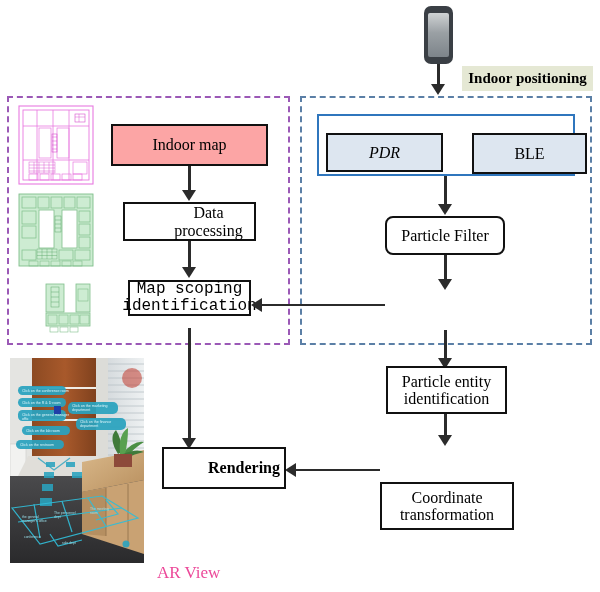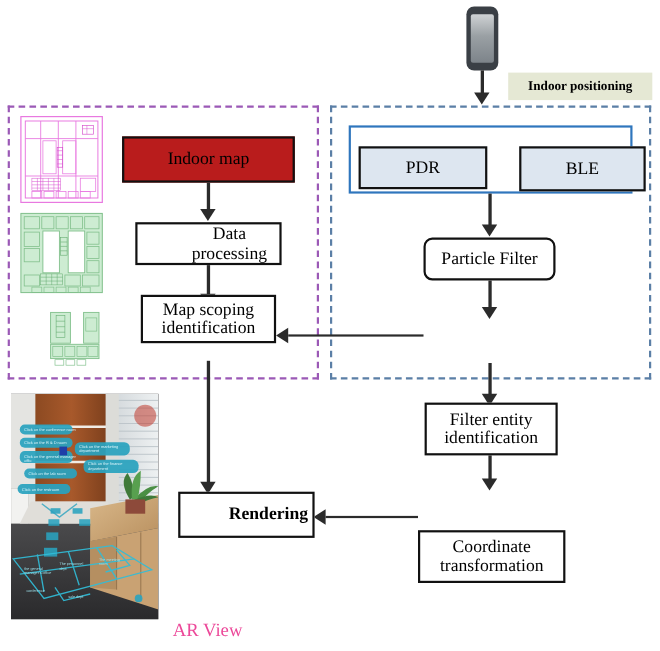--- a/index.html
+++ b/index.html
@@ -33,40 +33,40 @@
     background: #ffffff;
     display: flex;
     align-items: center;
     justify-content: center;
     text-align: center;
     font-size: 16px;
     line-height: 1.08;
     color: #000000;
     padding: 2px 4px;
   }
-  .box.filled-purple { background: #b91c1c; }
+  .box.filled-purple { background: #fca5a5; }
   .box.filled-blue   { background: #dde6f0; }
   .box.bold          { font-weight: bold; }
 
   
   .blue-wrap {
     position: absolute;
     box-sizing: border-box;
     border: 2px solid #2f76bd;
     background: #ffffff;
   }
 
   
   .tag {
     position: absolute;
     box-sizing: border-box;
     background: #e5e8d4;
     color: #000000;
     font-weight: bold;
-    font-size: 12px;
+    font-size: 15px;
     display: flex;
     align-items: center;
     justify-content: center;
     padding: 4px 8px;
     white-space: nowrap;
   }
 
   
   .caption {
     position: absolute;
@@ -260,28 +260,28 @@
   <div class="conn" style="left:188px; top:166px; width:2.5px; height:28px;"></div>
   <div class="arrow-down" style="left:182px; top:190px;"></div>
 
   <div class="box" style="left:123px; top:202px; width:133px; height:39px;padding-left:42px;">
     <span>Data processing</span>
   </div>
 
   <div class="conn" style="left:188px; top:241px; width:2.5px; height:30px;"></div>
   <div class="arrow-down" style="left:182px; top:267px;"></div>
 
-  <div class="box" style="left:128px; top:268px; width:123px; height:44px; flex-direction:column;">
+  <div class="box" style="left:128px; top:280px; width:123px; height:36px; flex-direction:column;font-family:Liberation Mono, monospace;">
     <span>Map scoping</span>
     <span>identification</span>
   </div>
 
   <div class="blue-wrap" style="left:317px; top:114px; width:258px; height:62px;"></div>
 
-  <div class="box filled-blue" style="left:326px; top:133px; width:117px; height:39px;">
+  <div class="box filled-blue" style="left:326px; top:133px; width:117px; height:39px;font-style:italic;">
     <span>PDR</span>
   </div>
 
   <div class="box filled-blue" style="left:472px; top:133px; width:115px; height:41px;">
     <span>BLE</span>
   </div>
 
   <div class="conn" style="left:444px; top:176px; width:2.5px; height:32px;"></div>
   <div class="arrow-down" style="left:438px; top:204px;"></div>
 
@@ -293,21 +293,21 @@
   <div class="arrow-down" style="left:438px; top:279px;"></div>
 
 
   <div class="conn" style="left:262px; top:303.5px; width:123px; height:2.5px;"></div>
   <div class="arrow-left" style="left:251px; top:298px;"></div>
 
   <div class="conn" style="left:444px; top:330px; width:2.5px; height:32px;"></div>
   <div class="arrow-down" style="left:438px; top:358px;"></div>
 
   <div class="box" style="left:386px; top:366px; width:121px; height:48px; flex-direction:column;">
-    <span>Filter entity</span>
+    <span>Particle entity</span>
     <span>identification</span>
   </div>
 
   <div class="conn" style="left:444px; top:414px; width:2.5px; height:25px;"></div>
   <div class="arrow-down" style="left:438px; top:435px;"></div>
 
   <div class="box" style="left:380px; top:446px; width:134px; height:48px; flex-direction:column;margin-top:36px;">
     <span>Coordinate</span>
     <span>transformation</span>
   </div>

